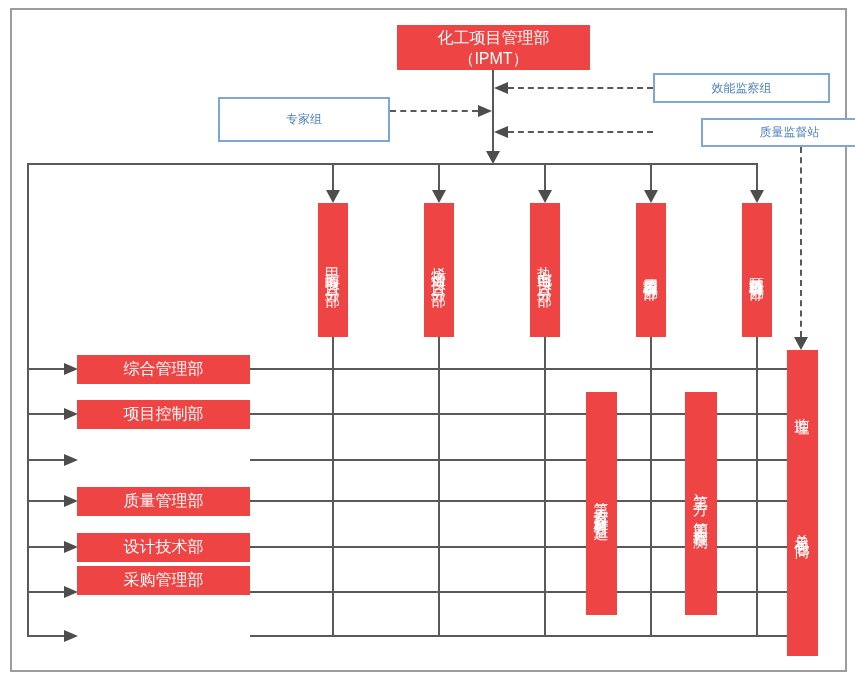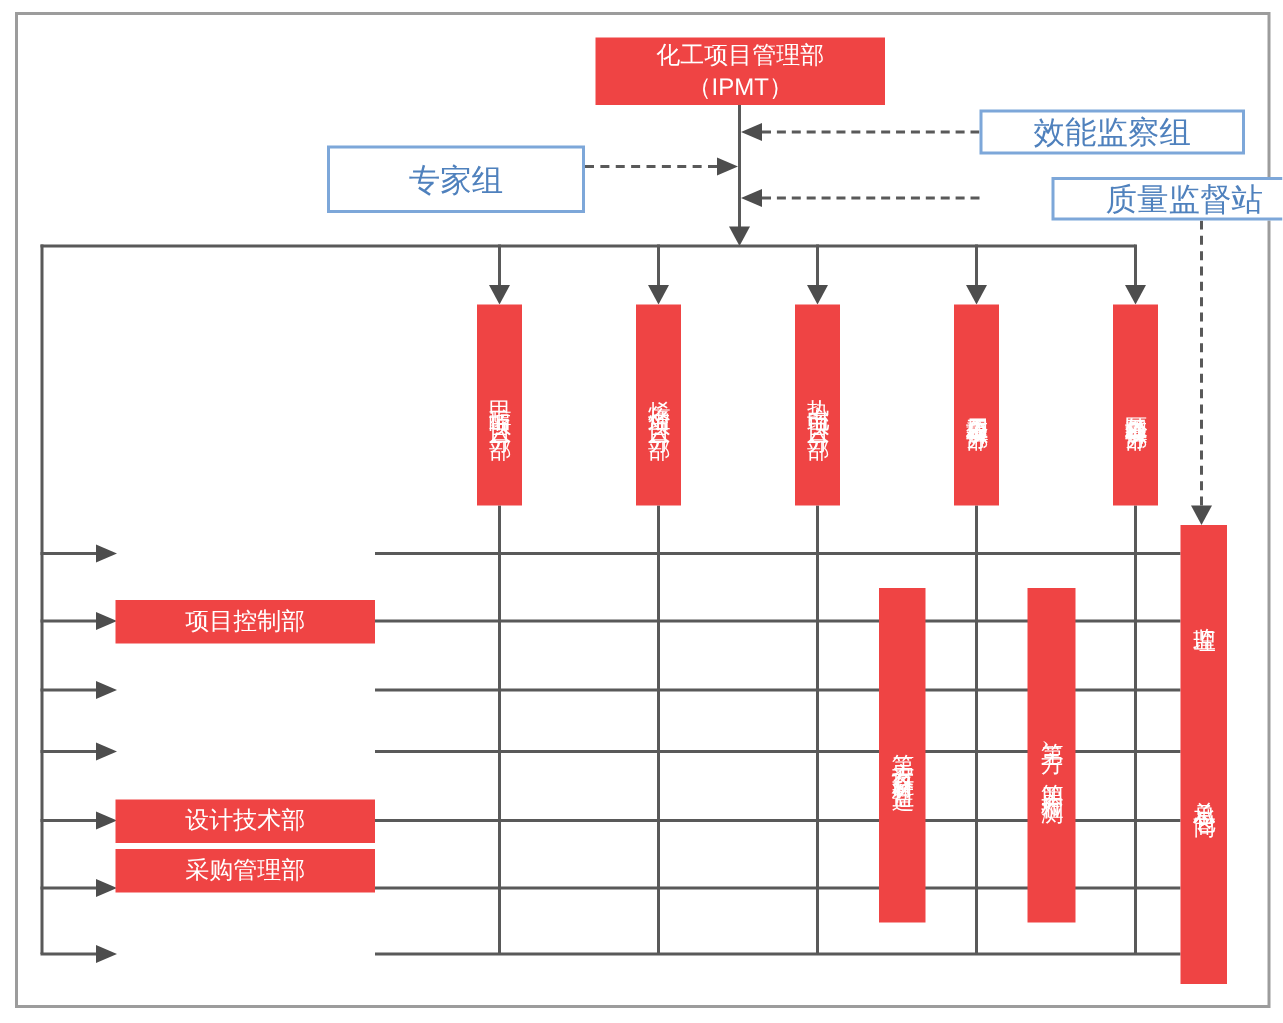--- a/index.html
+++ b/index.html
@@ -22,21 +22,21 @@
   .arr-down {border-left:7px solid transparent;border-right:7px solid transparent;border-top:13px solid #4d4d4d;}
   
   .node{
     position:absolute;background:#ef4444;color:#ffffff;
     display:flex;align-items:center;justify-content:center;
     text-align:center;box-sizing:border-box;z-index:2;
   }
   .outline{
     position:absolute;background:#ffffff;border:2px solid #7DA7D9;color:#4F81BD;
     display:flex;align-items:center;justify-content:center;
-    text-align:center;box-sizing:border-box;z-index:2;font-size:21px;
+    text-align:center;box-sizing:border-box;z-index:2;font-size:12px;
   }
   .dept{left:77px;width:173px;height:29px;font-size:16px;}
   .vbox{top:203px;width:30px;height:134px;font-size:15px;}
   .vtext{writing-mode:vertical-rl;text-orientation:upright;line-height:1;}
   .v6{letter-spacing:5px;}
   .v8{letter-spacing:1px;}
   .tp{top:392px;height:223px;font-size:15px;}
   .tp .vtext{letter-spacing:3px;}
   .ipmt{left:397px;top:25px;width:193px;height:45px;font-size:16px;line-height:21px;flex-direction:column;}
   .rcol{left:787px;top:350px;width:31px;height:306px;}
@@ -126,22 +126,28 @@
   <div class="node vbox" style="left:530px;">
     <span class="vtext v6">热电项目分部</span>
   </div>
   <div class="node vbox" style="left:636px;">
     <span class="vtext v8">公用工程项目分部</span>
   </div>
   <div class="node vbox" style="left:742px;">
     <span class="vtext v8">区外工程项目分部</span>
   </div>
 
+  <div class="node dept" style="top:355px;">
+    <span>综合管理部</span>
+  </div>
   <div class="node dept" style="top:400px;">
     <span>项目控制部</span>
+  </div>
+  <div class="node dept" style="top:487px;">
+    <span>质量管理部</span>
   </div>
   <div class="node dept" style="top:533px;">
     <span>设计技术部</span>
   </div>
   <div class="node dept" style="top:566px;">
     <span>采购管理部</span>
   </div>
 
   <div class="node tp" style="left:586px;width:31px;">
     <span class="vtext">第三方设备材料监造</span>

